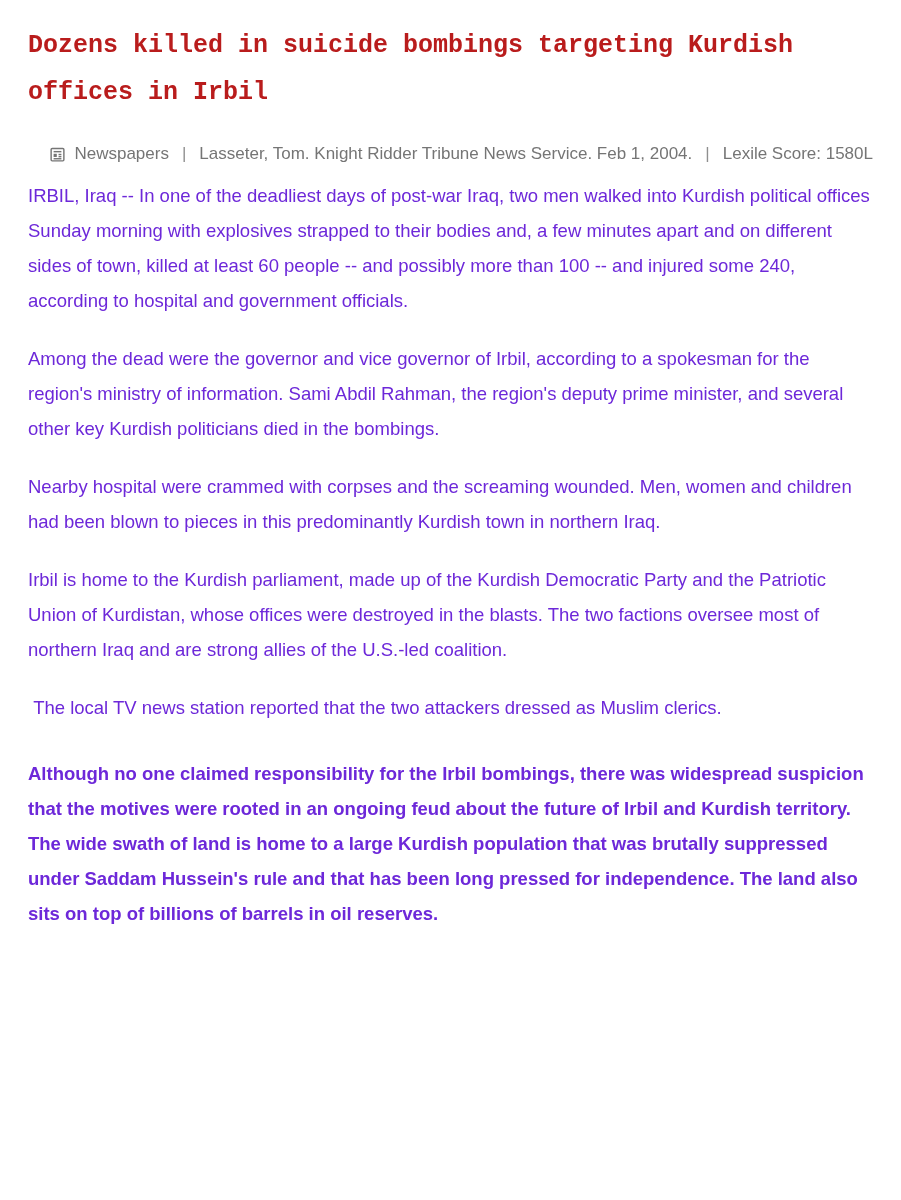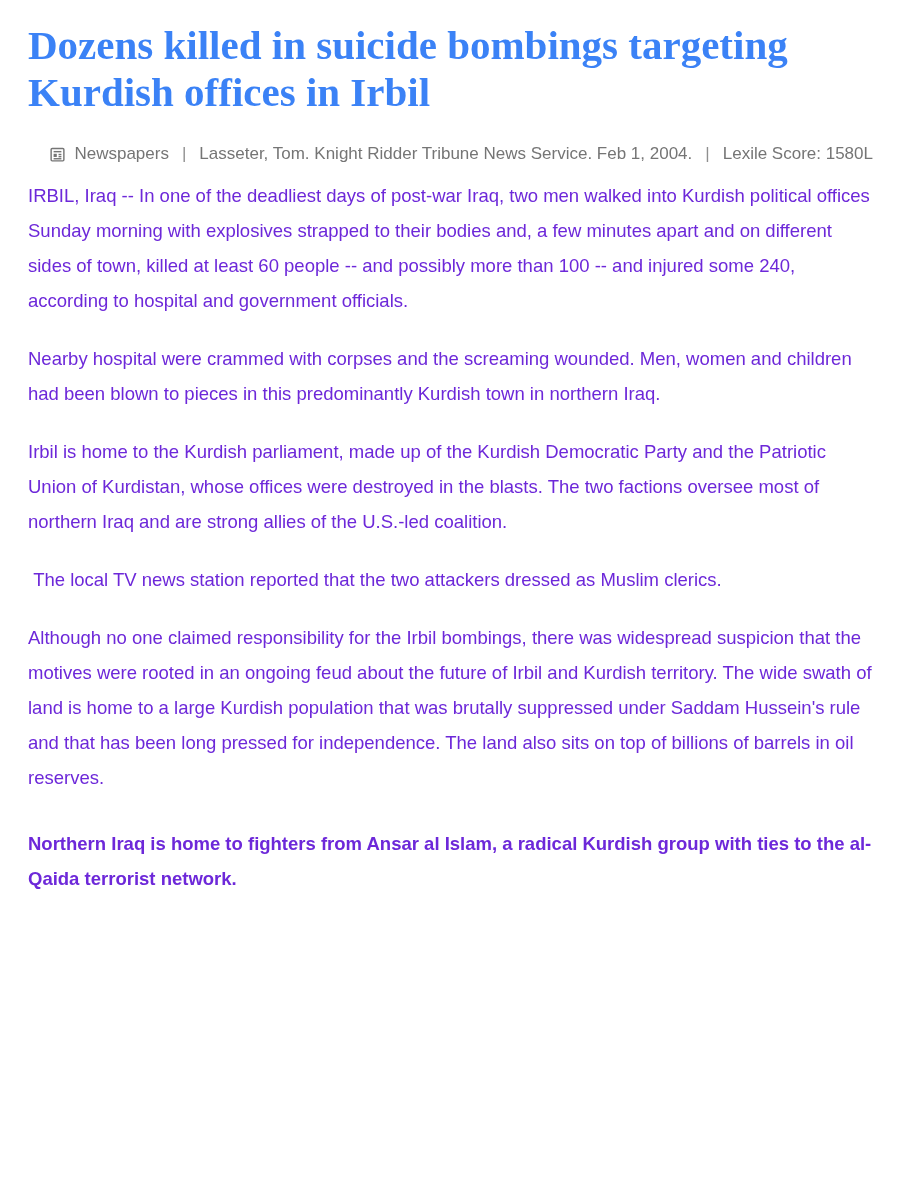--- a/index.html
+++ b/index.html
@@ -9,25 +9,25 @@
   }
   body {
     font-family: "Liberation Sans", sans-serif;
     color: #4d4d4d;
     width: 901px;
   }
   .page {
     padding: 16px 28px 0 28px;
   }
   h1.article-title {
-    font-family: Liberation Serif, serif;
+    font-family: Liberation Mono, monospace;
     font-weight: 700;
-    font-size: 41px;
+    font-size: 25px;
     line-height: 47px;
-    color: #3b82f6;
+    color: #b91c1c;
     margin: 6px 0 28px 0;
     max-width: 800px;
     letter-spacing: 0px;
   }
   .meta-row {
     display: flex;
     align-items: center;
     font-size: 17px;
     color: #757575;
     margin: 0 0 14px 0;
@@ -84,20 +84,20 @@
     </span>
     <span>Newspapers</span>
     <span class="meta-sep">|</span>
     <span>Lasseter, Tom. Knight Ridder Tribune News Service. Feb 1, 2004.</span>
     <span class="meta-sep">|</span>
     <span>Lexile Score: 1580L</span>
   </div>
 
   <div class="article-body">
       <p>IRBIL, Iraq -- In one of the deadliest days of post-war Iraq, two men walked into Kurdish political offices Sunday morning with explosives strapped to their bodies and, a few minutes apart and on different sides of town, killed at least 60 people -- and possibly more than 100 -- and injured some 240, according to hospital and government officials.</p>
+      <p>Among the dead were the governor and vice governor of Irbil, according to a spokesman for the region's ministry of information. Sami Abdil Rahman, the region's deputy prime minister, and several other key Kurdish politicians died in the bombings.</p>
       <p>Nearby hospital were crammed with corpses and the screaming wounded. Men, women and children had been blown to pieces in this predominantly Kurdish town in northern Iraq.</p>
       <p>Irbil is home to the Kurdish parliament, made up of the Kurdish Democratic Party and the Patriotic Union of Kurdistan, whose offices were destroyed in the blasts. The two factions oversee most of northern Iraq and are strong allies of the U.S.-led coalition.</p>
       <p> The local TV news station reported that the two attackers dressed as Muslim clerics.</p>
       <p>Although no one claimed responsibility for the Irbil bombings, there was widespread suspicion that the motives were rooted in an ongoing feud about the future of Irbil and Kurdish territory. The wide swath of land is home to a large Kurdish population that was brutally suppressed under Saddam Hussein's rule and that has been long pressed for independence. The land also sits on top of billions of barrels in oil reserves.</p>
-      <p>Northern Iraq is home to fighters from Ansar al Islam, a radical Kurdish group with ties to the al-Qaida terrorist network.</p>
     </div>
 
 </div>
 
 </body></html>

